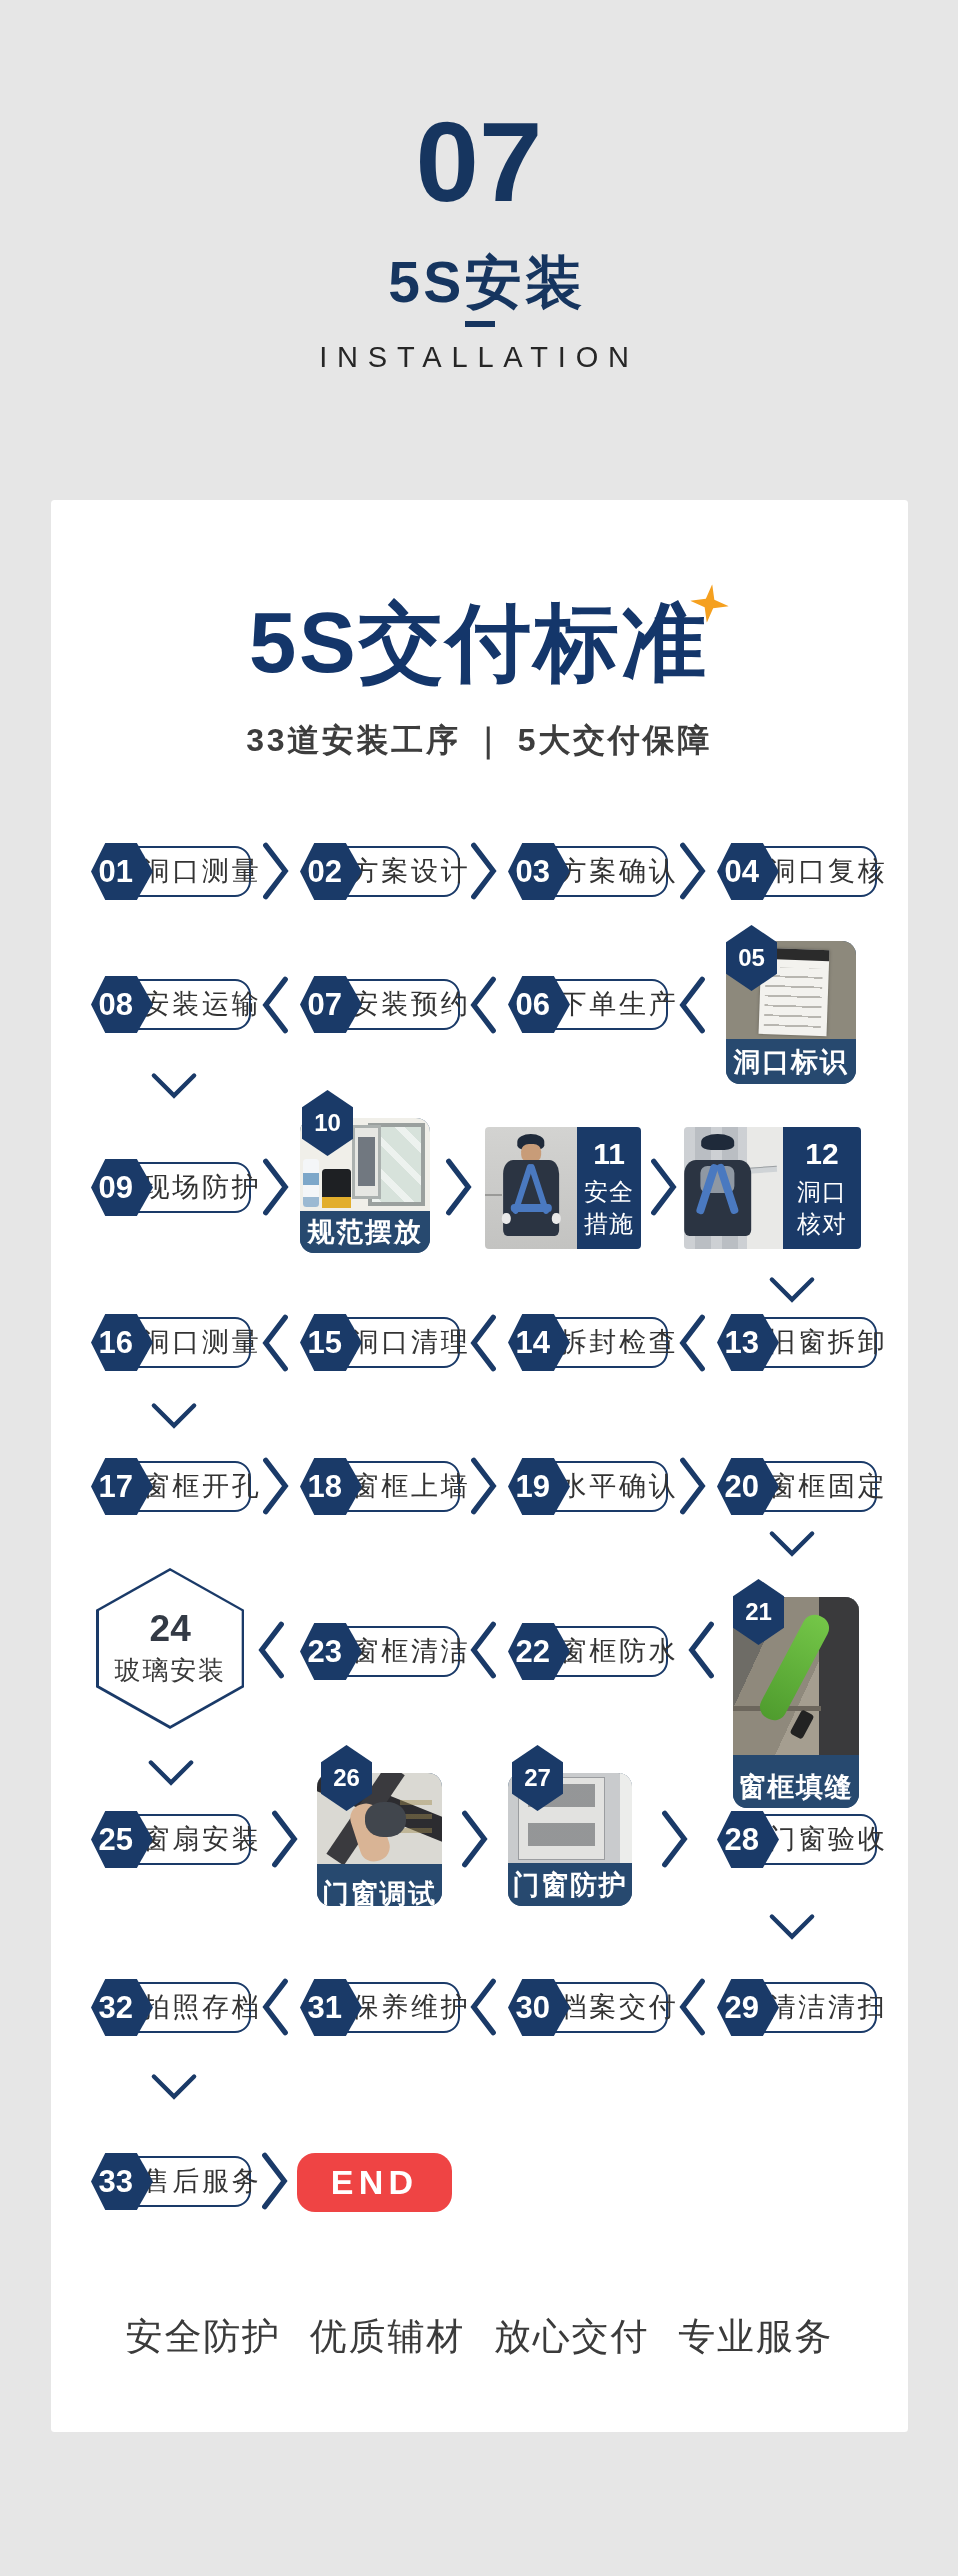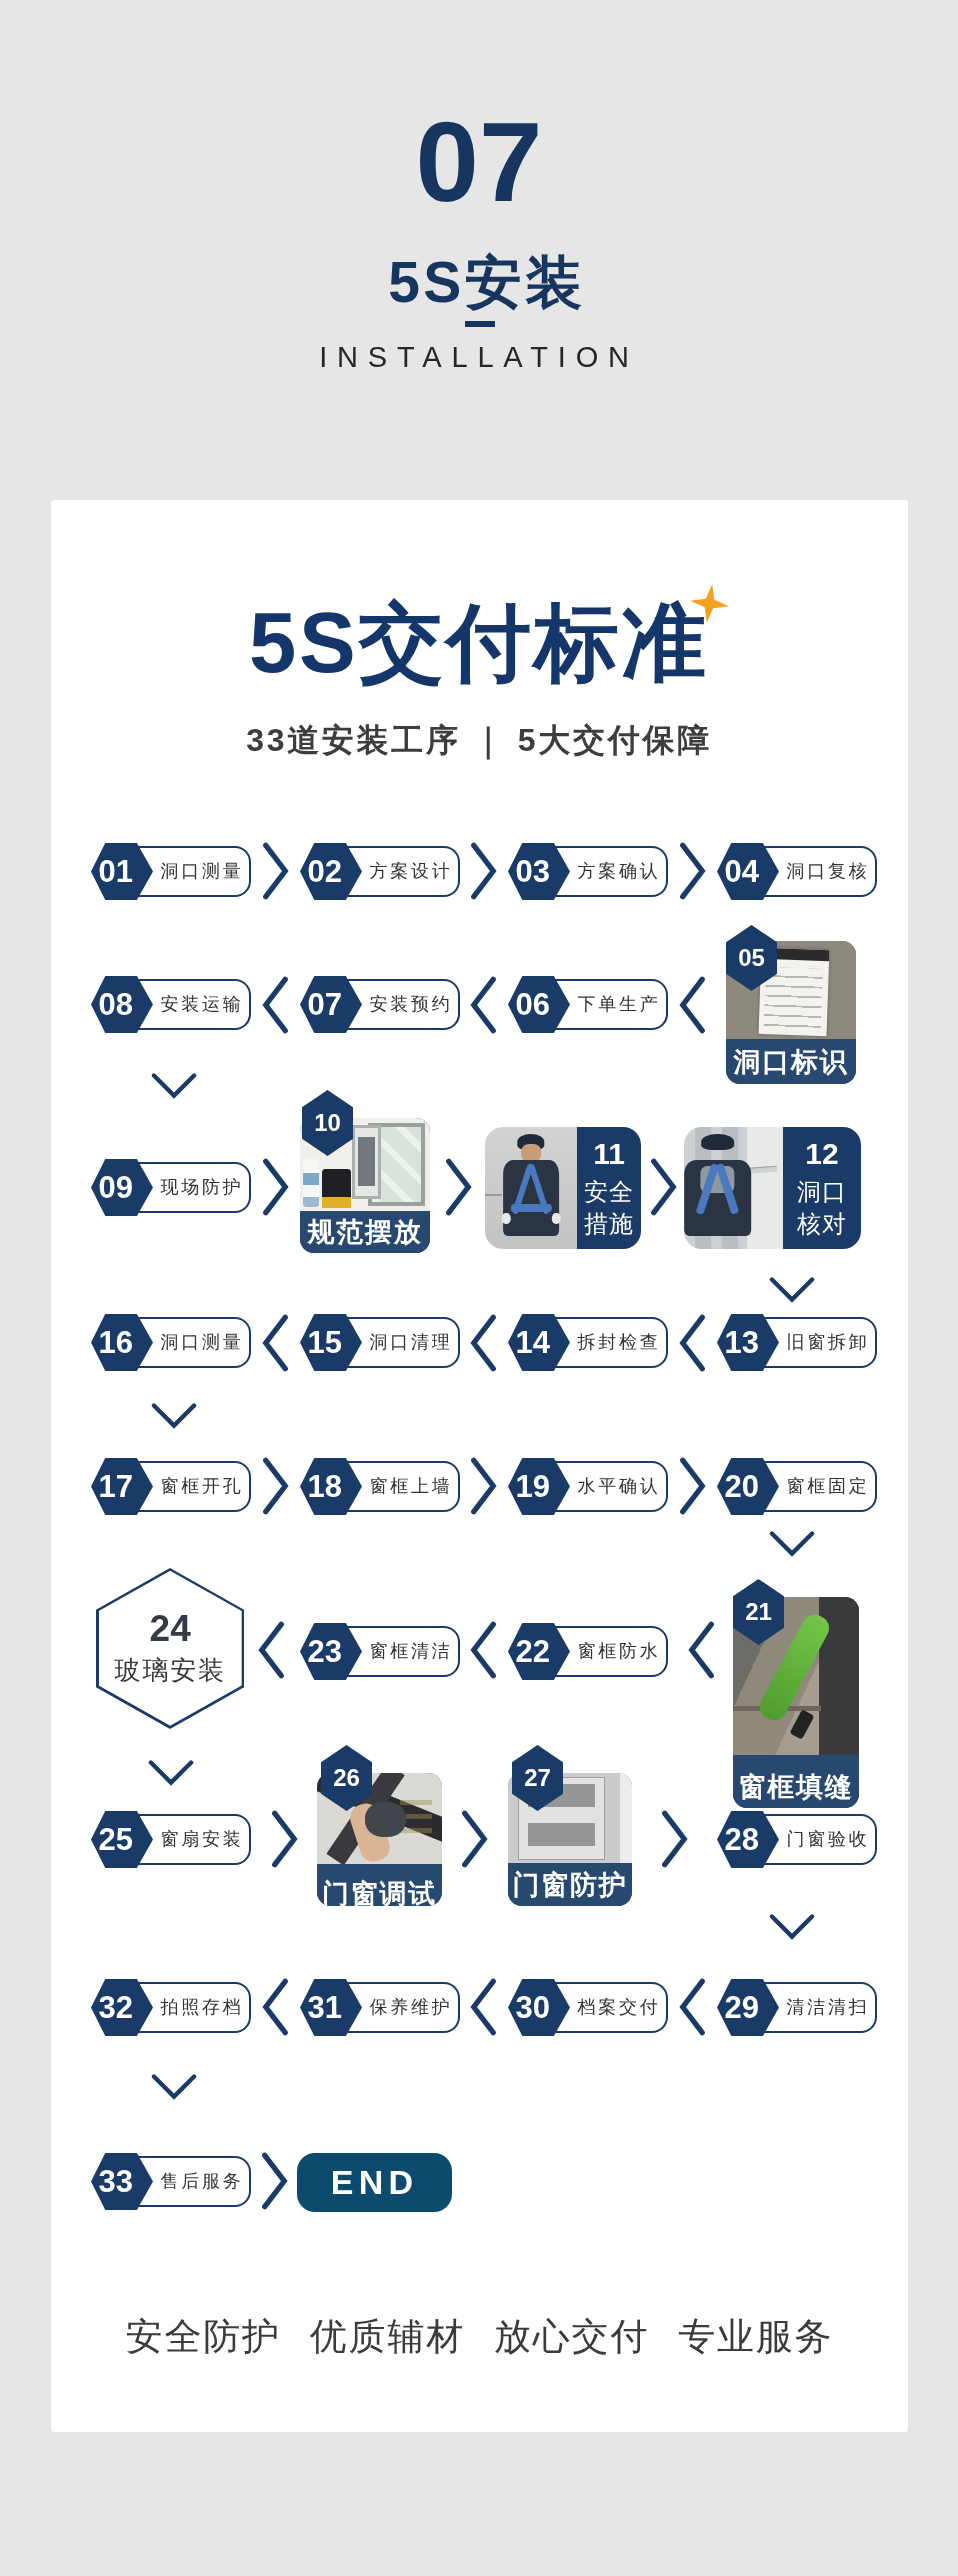--- a/index.html
+++ b/index.html
@@ -27,49 +27,49 @@
   
   .bn-title{left:0;right:0;top:596px;text-align:center;font-size:85px;font-weight:900;color:#14366a;letter-spacing:2.7px;line-height:1.1}
   .sparkle{left:690px;top:584px;width:39px;height:39px;background:var(--orange);
            clip-path:polygon(50% 0,61% 39%,100% 50%,61% 61%,50% 100%,39% 61%,0 50%,39% 39%);transform:rotate(8deg)}
   .bn-sub{left:0;right:0;top:719px;text-align:center;font-size:32px;font-weight:700;color:#3d3d3d;letter-spacing:2.7px}
 
   
   .unit{position:absolute;width:169px;height:57px}
   .pill{position:absolute;left:25px;top:2.7px;width:135px;height:51px;background:#fff;border:2.7px solid var(--navy);
         border-radius:16px;display:flex;align-items:center;justify-content:center;padding-left:37px;z-index:1}
-  .pill span{font-size:18px;color:var(--ink);letter-spacing:2.7px;white-space:nowrap;font-weight:500}
+  .pill span{font-size:27px;color:var(--ink);letter-spacing:2.7px;white-space:nowrap;font-weight:500}
   .badge{position:absolute;left:0;top:0;width:62px;height:57px;background:var(--navy);z-index:2;
          clip-path:polygon(0 50%,23% 0,74% 0,100% 50%,74% 100%,23% 100%);
          display:flex;align-items:center;justify-content:center;padding-right:12.4px;
          color:#fff;font-size:31px;font-weight:700}
   .hexbadge{position:absolute;width:51px;height:66px;background:var(--navy);z-index:3;
             clip-path:polygon(50% 0,100% 26%,100% 74%,50% 100%,0 74%,0 26%);
             display:flex;align-items:center;justify-content:center;color:#fff;font-size:24px;font-weight:700}
 
   .pcard{position:absolute;border-radius:14px;overflow:hidden;background:var(--bar);z-index:1}
   .pphoto{position:absolute;left:0;top:0;right:0;overflow:hidden}
   .pcap{position:absolute;left:0;right:0;bottom:0;background:var(--bar);display:flex;align-items:center;justify-content:center;
         color:#fff;font-size:27px;font-weight:600;letter-spacing:1.8px}
 
-  .scard{position:absolute;border-radius:18px;overflow:hidden;display:flex;z-index:1}
+  .scard{position:absolute;border-radius:4px;overflow:hidden;display:flex;z-index:1}
   .sphoto{position:relative;flex:1;overflow:hidden}
   .spanel{background:var(--navy);color:#fff;display:flex;flex-direction:column;align-items:center;justify-content:center;gap:5.3px}
   .spanel .n{font-size:30px;font-weight:700}
   .spanel .t{font-size:24px;width:2.1em;text-align:center;line-height:1.3;letter-spacing:0.9px}
 
   .hex-out{position:absolute;left:96px;top:1568px;width:148px;height:161px;background:var(--navy);
            clip-path:polygon(50% 0,100% 26%,100% 74%,50% 100%,0 74%,0 26%)}
   .hex-in{position:absolute;left:2.7px;top:2.7px;width:143px;height:155px;background:#fff;
           clip-path:polygon(50% 0,100% 26%,100% 74%,50% 100%,0 74%,0 26%);
           display:flex;flex-direction:column;align-items:center;justify-content:center;gap:3.5px}
   .hex-in .n{font-size:37px;font-weight:700;color:#333a45}
   .hex-in .t{font-size:26px;color:#3a3a3a;letter-spacing:1.8px}
 
-  .endbtn{position:absolute;left:297px;top:2153px;width:155px;height:59px;background:#0c4a6e;border-radius:18px;
+  .endbtn{position:absolute;left:297px;top:2153px;width:155px;height:59px;background:#ef4444;border-radius:18px;
           display:flex;align-items:center;justify-content:center;color:#fff;font-size:34px;font-weight:700;letter-spacing:5.3px}
 
   .chev{position:absolute}
 
   
   .footer{left:51px;top:2312px;width:857px;display:flex;justify-content:center;gap:29px}
   .footer span{font-size:37px;font-weight:500;color:#3b3b3b;letter-spacing:1.8px}
 
   
   .ph05{background:#8d897c}

